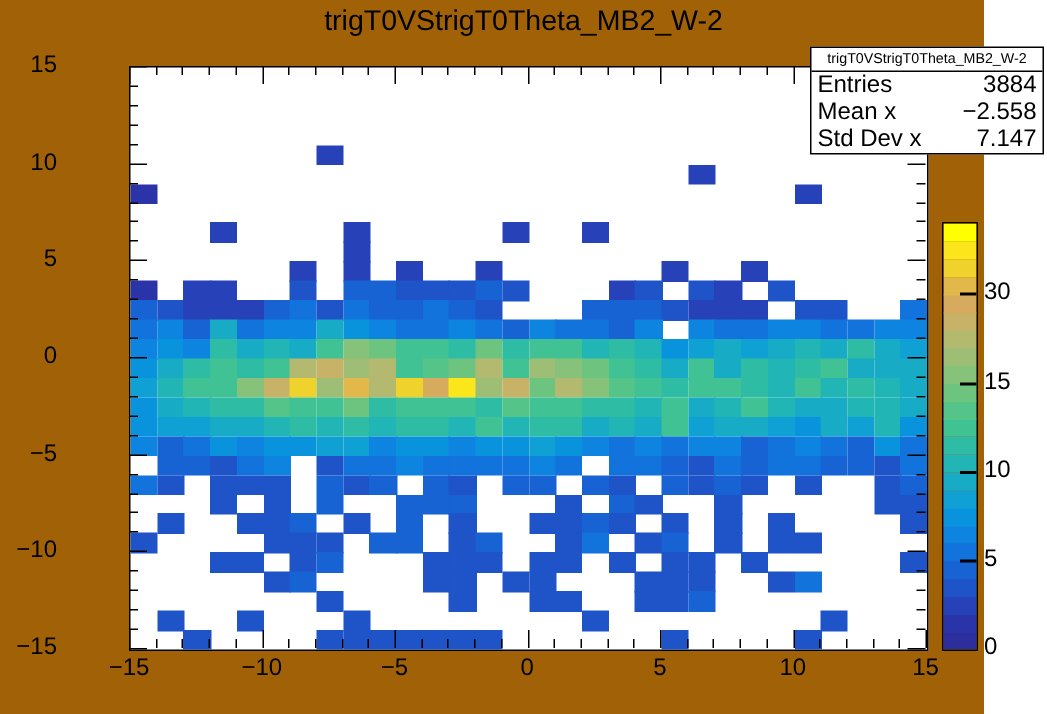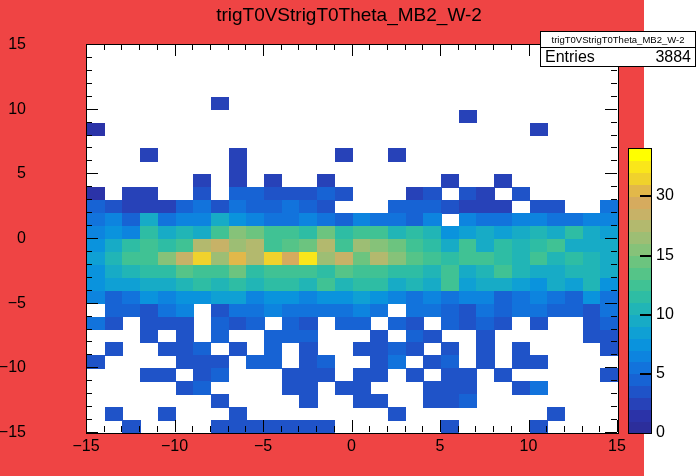--- a/index.html
+++ b/index.html
@@ -10,21 +10,22 @@
   body {
     width: 698px;
     height: 476px;
     font-family: "Liberation Sans", sans-serif;
     overflow: hidden;
   }
   #canvas {
     position: relative;
     width: 644px;
     height: 476px;
-    background: #ef4444;
+    background: #a16207;
+    padding-left: 12px;
   }
   
   #title {
     position: absolute;
     left: 0;
     top: 4px;
     width: 698px;
     text-align: center;
     font-size: 19px;
     color: #000000;
@@ -733,16 +734,24 @@
       <div class="zlabel" style="top: 195.333px;">30</div>
     </div>
 
   <div id="stats">
     <div id="stats-title">trigT0VStrigT0Theta_MB2_W-2</div>
     <div id="stats-rows">
         <div class="stat-row">
           <span class="stat-key">Entries</span>
           <span class="stat-val">3884</span>
         </div>
+        <div class="stat-row">
+          <span class="stat-key">Mean x</span>
+          <span class="stat-val">−2.558</span>
+        </div>
+        <div class="stat-row">
+          <span class="stat-key">Std Dev x</span>
+          <span class="stat-val">7.147</span>
+        </div>
       </div>
   </div>
 
 </div>
 
 </body></html>

